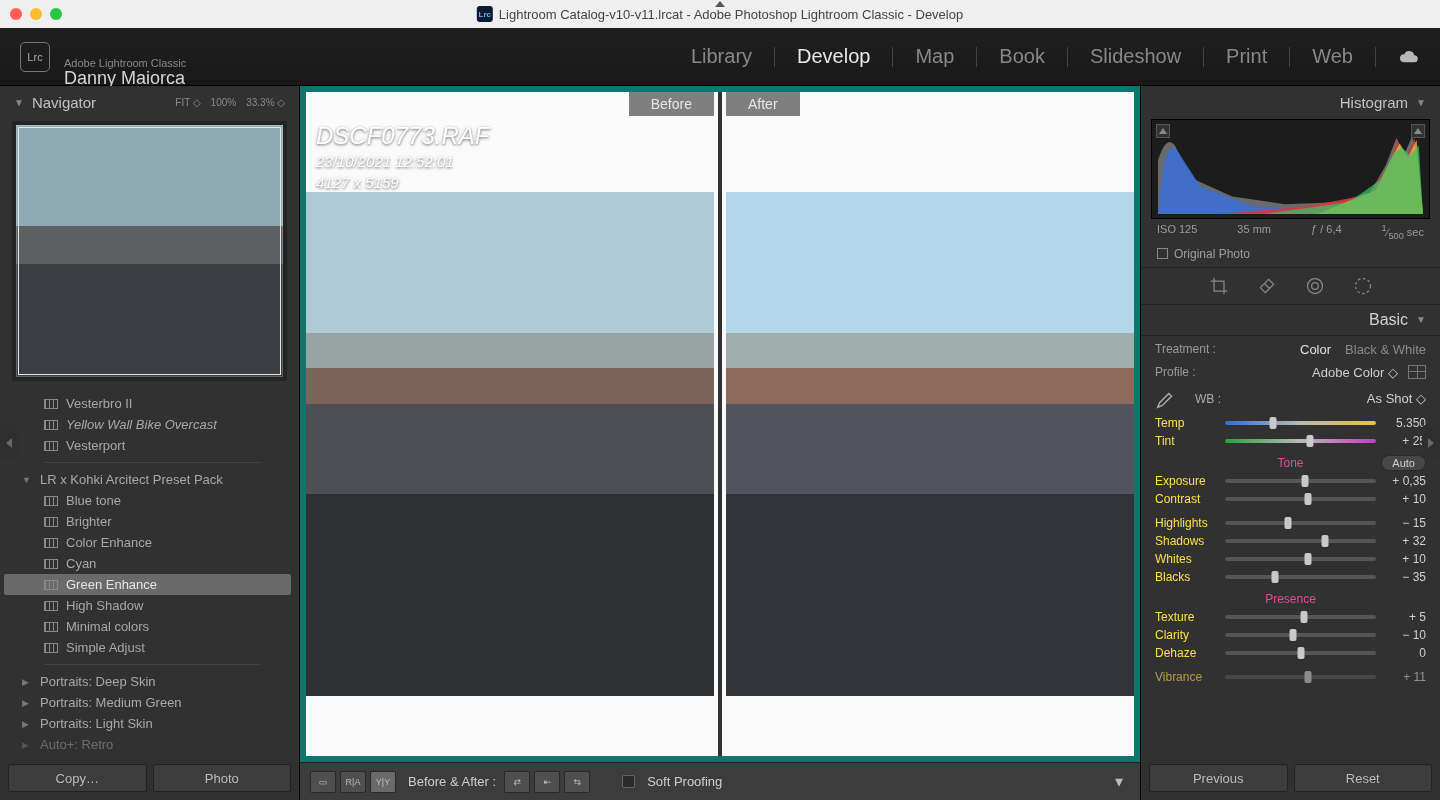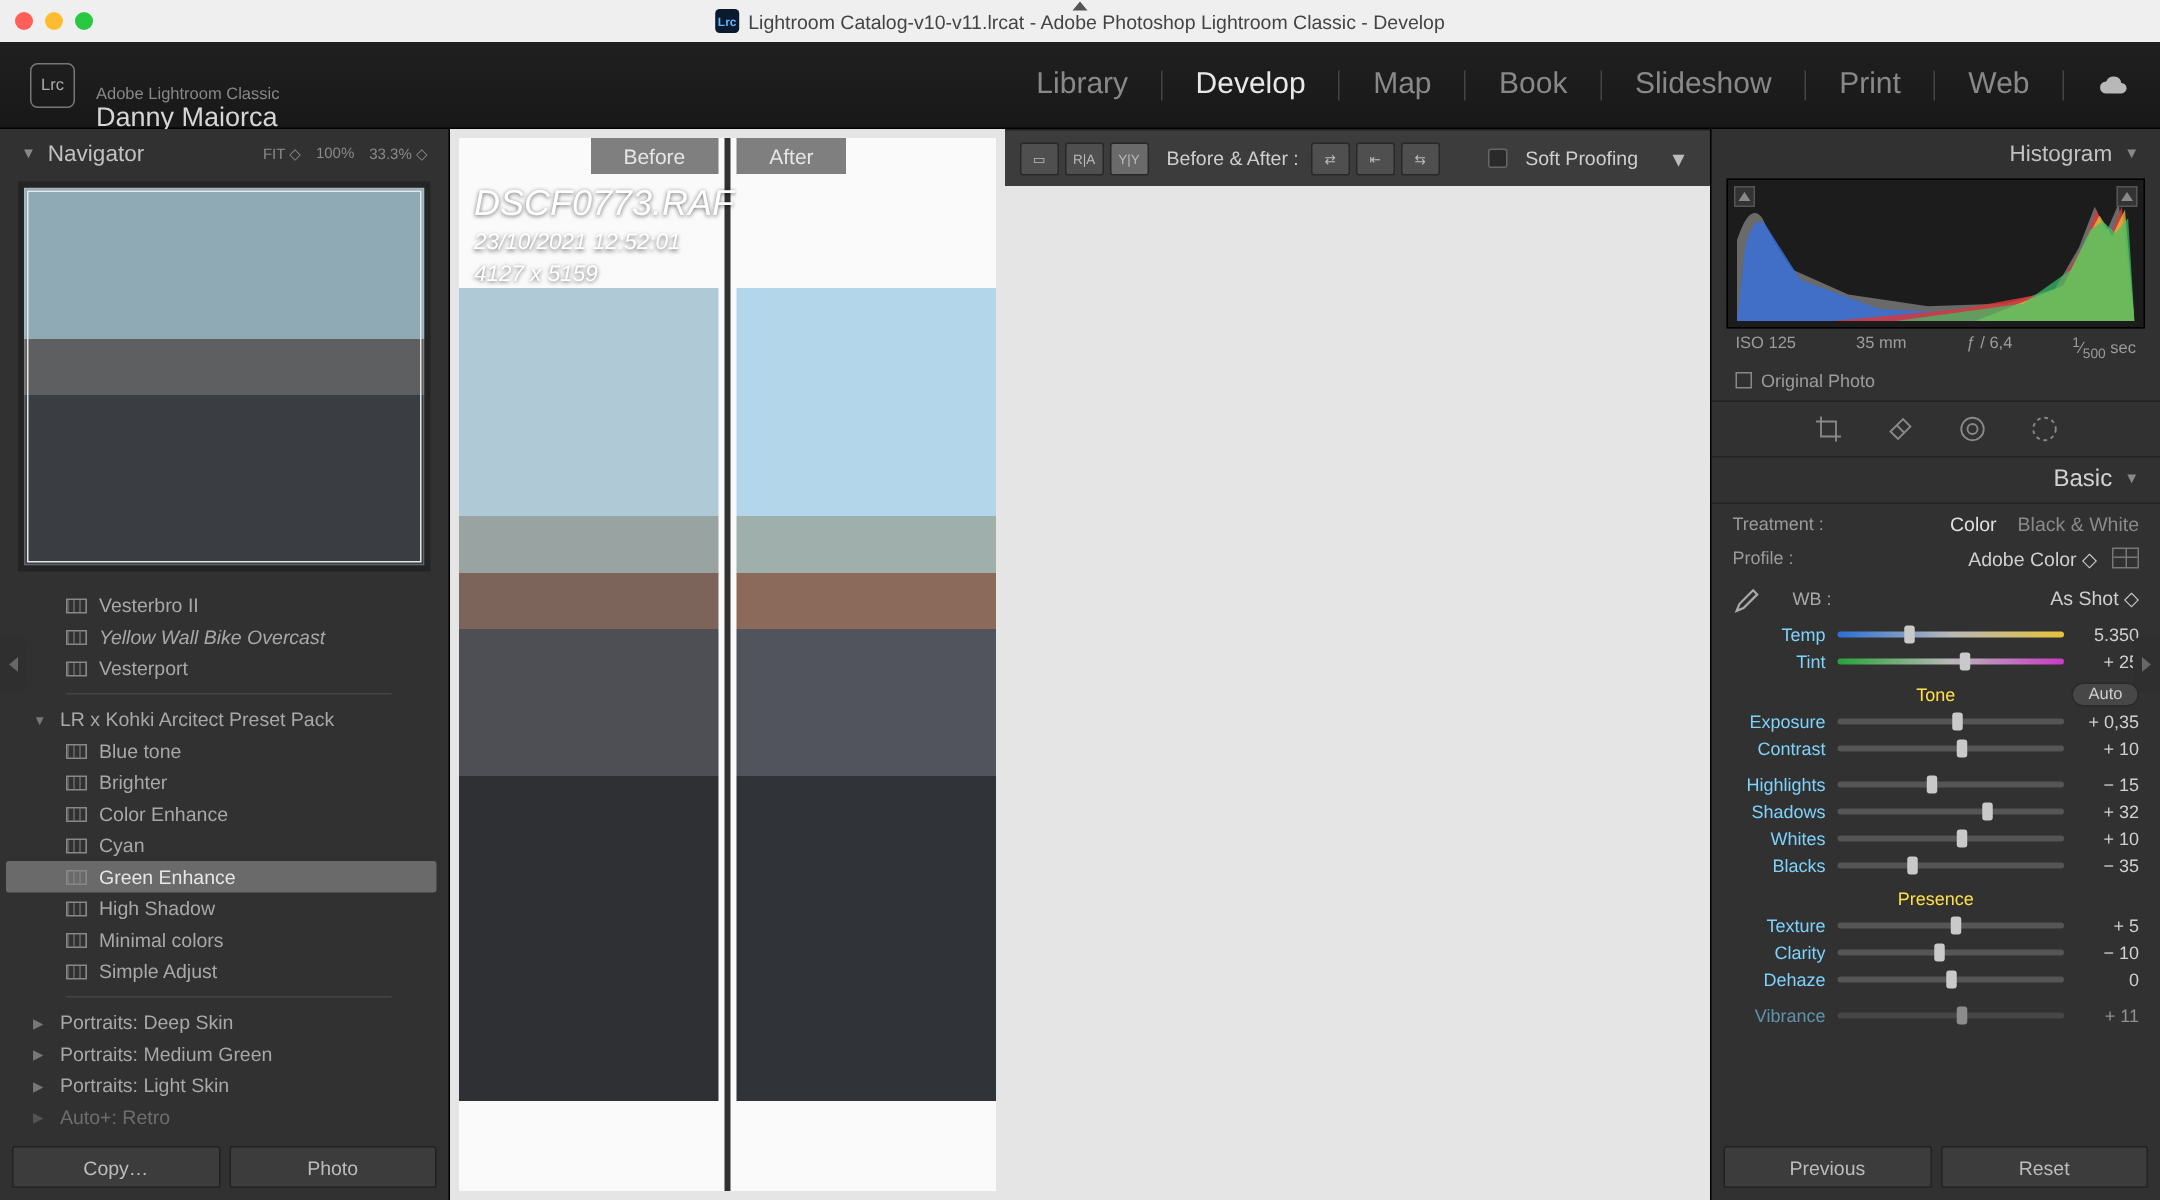--- a/index.html
+++ b/index.html
@@ -59,21 +59,21 @@
 .preset-row { padding-left: 40px; }
 .preset-row.selected { background: #6a6a6a; color: #e6e6e6; border-radius: 2px; }
 .preset-row.italic { font-style: italic; }
 .preset-icon { width: 14px; height: 10px; border: 1px solid #888; display: inline-block; background:
   linear-gradient(90deg,#888 1px,transparent 1px) 0 0/4px 100%; }
 
 .bottom-btns { display: flex; gap: 6px; padding: 8px; }
 .bottom-btns button { flex: 1; height: 28px; background: #3c3c3c; border: 1px solid #222; color: #bcbcbc; font-size: 13px; cursor: pointer; border-radius:2px;}
 
 
-.center { flex: 1; display: flex; flex-direction: row; background: #e5e5e5; position:relative; min-width:0;}
+.center { flex: 1; display: flex; flex-direction: column; background: #0f766e; position:relative; min-width:0;}
 .canvas { flex: 1; margin: 6px; background: #fafafa; display: flex; gap: 4px; padding: 0; position: relative; }
 .side-split { width:4px; background:#313131; }
 .half { flex: 1; position: relative; background:#fafafa; }
 .tag { position: absolute; top: 0; right: 0; background: #7f7f7f; color: #e6e6e6; font-size: 14px; padding: 4px 22px; }
 .half.after .tag { right:auto; left:0; }
 .photo { position: absolute; top: 100px; left: 0; right: 0; bottom: 60px; background: linear-gradient(#b0c9d7 0 28%, #99a4a2 28% 35%, #7d645a 35% 42%, #4d4f55 42% 60%, #2e3033 60% 100%); }
 .half.after .photo { filter: saturate(1.3) brightness(1.06); }
 .overlay-txt { position:absolute; top:28px; left:10px; color:#fff; text-shadow:0 1px 3px #0009; font-family: Georgia, serif; line-height:1.35;}
 .overlay-txt h1 { font-size:24px; font-style:italic; font-weight:normal; }
 .overlay-txt p { font-size:15px; font-style:italic; }
@@ -99,41 +99,41 @@
 
 .tool-icons { display: flex; justify-content: center; gap: 28px; padding: 8px 0; border-top:1px solid #222; border-bottom:1px solid #222;}
 .tool-icons svg { width: 20px; height: 20px; stroke:#888; fill:none; stroke-width:1.5; cursor:pointer;}
 
 .section-head { display:flex; align-items:center; padding: 6px 14px; justify-content:flex-end; gap:8px; border-bottom:1px solid #222;}
 .section-head .title { font-size: 16px; color: #d2d2d2; }
 .section-head .tri { font-size:10px; color:#888;}
 
 .basic-body { padding: 6px 14px; font-size: 12px; overflow:hidden;}
 .row { display: flex; align-items: center; margin-bottom: 4px; gap: 8px; }
-.row .lbl { width: 62px; text-align: right; color: #7dd3fc; font-size: 12px;}
+.row .lbl { width: 62px; color: #fde047; font-size: 12px;}
 .row .val { width: 42px; text-align: right; color: #cfcfcf; font-size: 12px;}
 .slider { flex: 1; height: 4px; background: #555; position: relative; border-radius: 2px; cursor:pointer;}
 .slider .knob { position: absolute; top: -4px; width: 7px; height: 12px; background: #c9c9c9; border-radius: 2px; transform: translateX(-50%); }
 .slider.temp { background: linear-gradient(90deg,#2a6fd6,#b8b8b8,#e6c23a); }
 .slider.tint { background: linear-gradient(90deg,#27a33a,#b8b8b8,#c83ac3); }
 .treatment { display:flex; align-items:center; margin-bottom:8px;}
 .treatment .lbl2 { color:#9a9a9a; font-size:12px;}
 .treatment .opts { margin-left:auto; display:flex; gap:14px; font-size:13px;}
 .treatment .opts span:first-child { color:#e0e0e0;}
 .treatment .opts span:last-child { color:#8a8a8a;}
 .profile-row { display:flex; align-items:flex-start; margin-bottom:8px;}
 .profile-row .lbl2 { color:#9a9a9a; font-size:12px;}
 .profile-row .pname { margin-left:auto; color:#cfcfcf; font-size:13px;}
 .profile-row .grid-ic { margin-left:10px; width:18px;height:14px;border:1px solid #777; background:linear-gradient(#777,#777) 50% 0/1px 100% no-repeat, linear-gradient(#777,#777) 0 50%/100% 1px no-repeat;}
 .wb-row { display:flex; align-items:center; margin-bottom:6px;}
 .wb-row .dropper { width:22px; height:22px; }
 .wb-row .wb-lbl { margin-left:18px; color:#aaa; font-size:12px;}
 .wb-row .wb-val { margin-left:auto; color:#cfcfcf; font-size:13px;}
 .subhead { display:flex; align-items:center; justify-content:center; margin:8px 0 4px; position:relative;}
-.subhead span { color:#fde047; font-size:12px;}
+.subhead span { color:#ec4899; font-size:12px;}
 .auto-btn { position:absolute; right:0; background:#474747; border:1px solid #2a2a2a; border-radius:10px; font-size:11px; color:#cfcfcf; padding:1px 10px; cursor:pointer;}
 
 </style>
 </head>
 <body>
 
 <div class="titlebar">
   <div class="traffic">
     <span class="t-red"></span>
     <span class="t-yel"></span>

